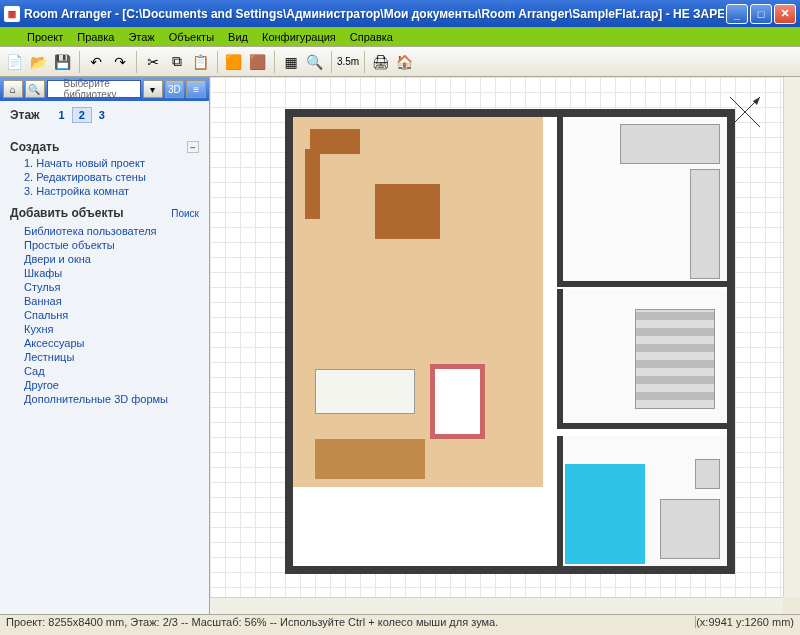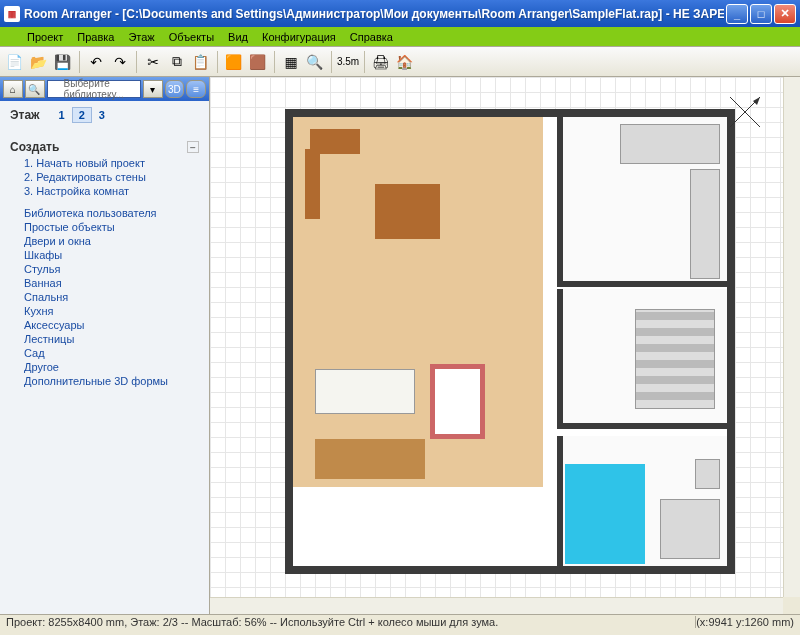--- a/index.html
+++ b/index.html
@@ -17,21 +17,21 @@
 
 .toolbar { height: 30px; background: linear-gradient(#fafafa,#e8e6d9); border-bottom: 1px solid #aca899; display: flex; align-items: center; padding: 0 4px; gap: 2px; }
 .tbtn { width: 22px; height: 22px; display: flex; align-items: center; justify-content: center; cursor: pointer; border: 1px solid transparent; font-size: 14px; }
 .tsep { width: 1px; height: 22px; background: #c0bca8; margin: 0 3px; }
 
 .content { display: flex; height: 537px; }
 .sidebar { width: 210px; background: #f0f3f7; border-right: 1px solid #aca899; display: flex; flex-direction: column; }
 .navpanel { height: 24px; background: linear-gradient(#6fa1ea,#2a63c9); display: flex; align-items: center; padding: 0 3px; gap: 2px; }
 .navbtn { width: 20px; height: 18px; background: linear-gradient(#fefefe,#d6d6c8); border: 1px solid #9b9781; display: flex; align-items: center; justify-content: center; font-size: 10px; cursor: pointer; }
 .searchbox { flex: 1; height: 18px; background: #fff; border: 1px solid #365a9f; font-size: 10px; padding: 0 16px; color: #666; display: flex; align-items: center; }
-.navbtn.blue { background: linear-gradient(#9dc0f5,#5a8fe0); color: #fff; border-radius: 6px; }
+.navbtn.blue { background: linear-gradient(#9dc0f5,#5a8fe0); color: #fff; }
 
 .panel { padding: 6px 10px; }
 .panel h3 { font-size: 12px; color: #333; display: flex; align-items: center; justify-content: space-between; margin-bottom: 2px; }
 .floor-tabs { display: flex; gap: 0; margin-left: 6px; }
 .floor-tabs span { padding: 1px 6px; border: 1px solid transparent; cursor: pointer; color: #0046a0; font-size: 11px; }
 .floor-tabs span.active { background: #d6e5f9; border-color: #9db8de; }
 .links { list-style: none; margin: 2px 0 8px 0; }
 .links li { padding: 1px 0 1px 14px; color: #1a4ca3; cursor: pointer; font-size: 11px; }
 .links li.num::before { content: attr(data-num) ". "; }
 .section-head { display: flex; justify-content: space-between; align-items: baseline; }
@@ -132,20 +132,24 @@
       <h3 style="margin-top:17px">
         <span>Создать</span>
         <span class="collapse">−</span>
       </h3>
       <ul class="links">
         <li class="num" data-num="1">Начать новый проект</li>
         <li class="num" data-num="2">Редактировать стены</li>
         <li class="num" data-num="3">Настройка комнат</li>
       </ul>
 
+      <div class="section-head">
+        <h3>Добавить объекты</h3>
+        <span class="search-link">Поиск</span>
+      </div>
       <ul class="links" id="obj-list">
           <li>Библиотека пользователя</li>
           <li>Простые объекты</li>
           <li>Двери и окна</li>
           <li>Шкафы</li>
           <li>Стулья</li>
           <li>Ванная</li>
           <li>Спальня</li>
           <li>Кухня</li>
           <li>Аксессуары</li>

